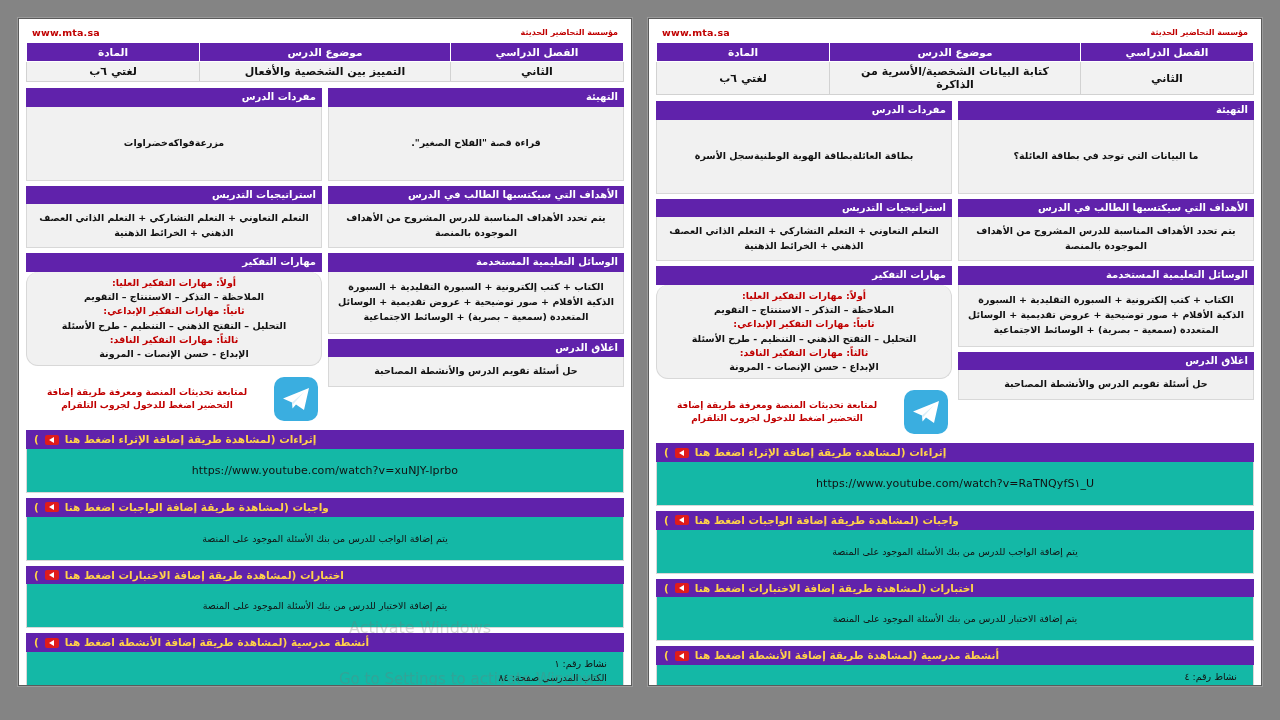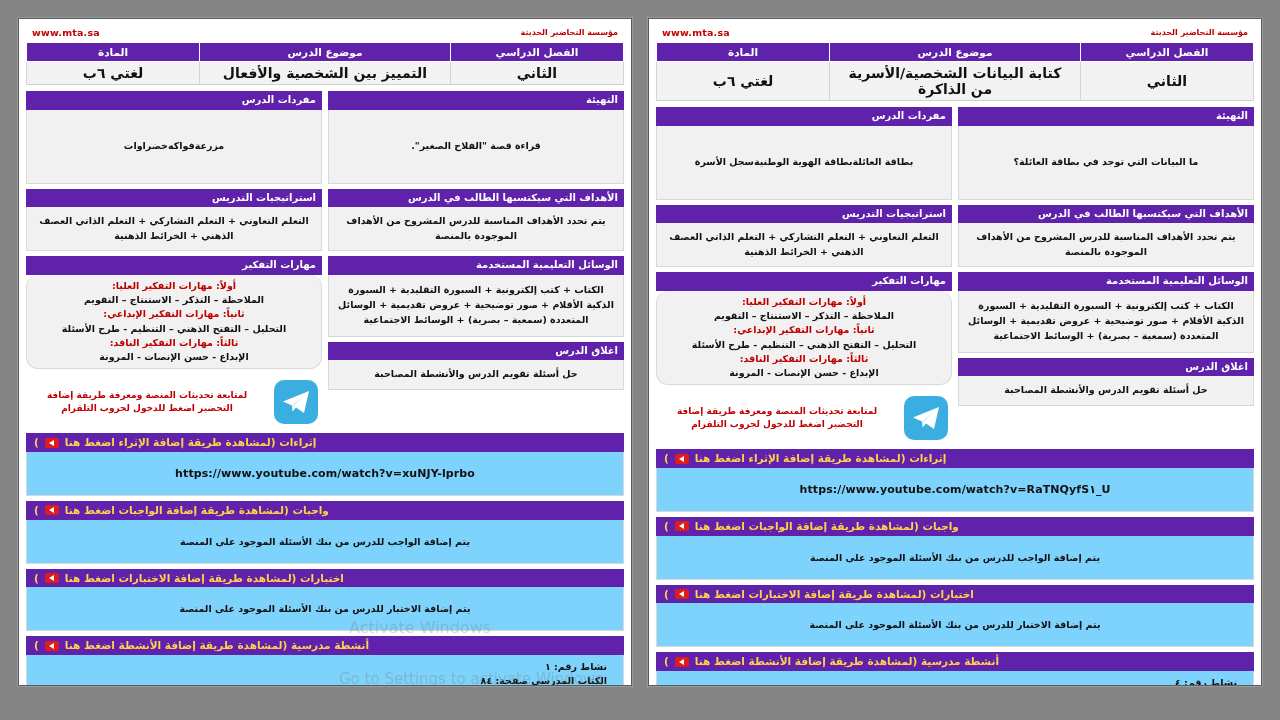--- a/index.html
+++ b/index.html
@@ -58,21 +58,21 @@
     background: #6022ab;
     color: #ffffff;
     font-size: 10.5px;
     font-weight: bold;
     padding: 3px 4px;
     border: 1px solid #ffffff;
   }
   table.info td {
     background: #f2f2f2;
     color: #111111;
-    font-size: 14px;
+    font-size: 11px;
     font-weight: bold;
     padding: 3px 16px;
     border: 1px solid #d2d2d2;
     text-align: center;
   }
   .col-subject { width: 29%; }
   .col-topic   { width: 42%; }
   .col-term    { width: 29%; margin-top: 32px; }
 
   
@@ -164,25 +164,25 @@
     margin: 0 2px;
   }
   .yt::after {
     content: "";
     width: 0; height: 0;
     border-top: 3px solid transparent;
     border-bottom: 3px solid transparent;
     border-right: 5px solid #ffffff;
   }
   .fw-body {
-    background: #7dd3fc;
+    background: #14b8a6;
     border: 1px solid #d8d8d8;
     border-top: none;
     font-size: 9.5px;
-    font-weight: bold;
+    font-weight: normal;
     color: #111111;
     text-align: center;
     padding: 14px 8px;
     min-height: 44px;
     display: flex;
     align-items: center;
     justify-content: center;
   }
   .fw-body.url { direction: ltr; font-size: 11px; letter-spacing: .1px; }
   .fw-body.activity {

